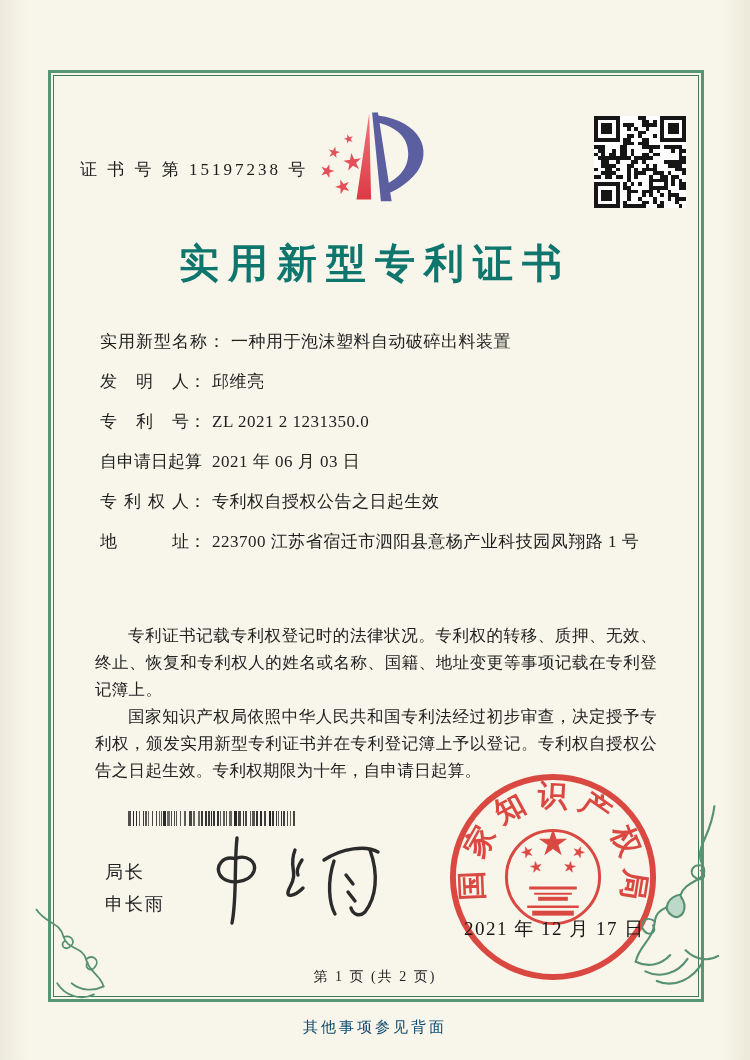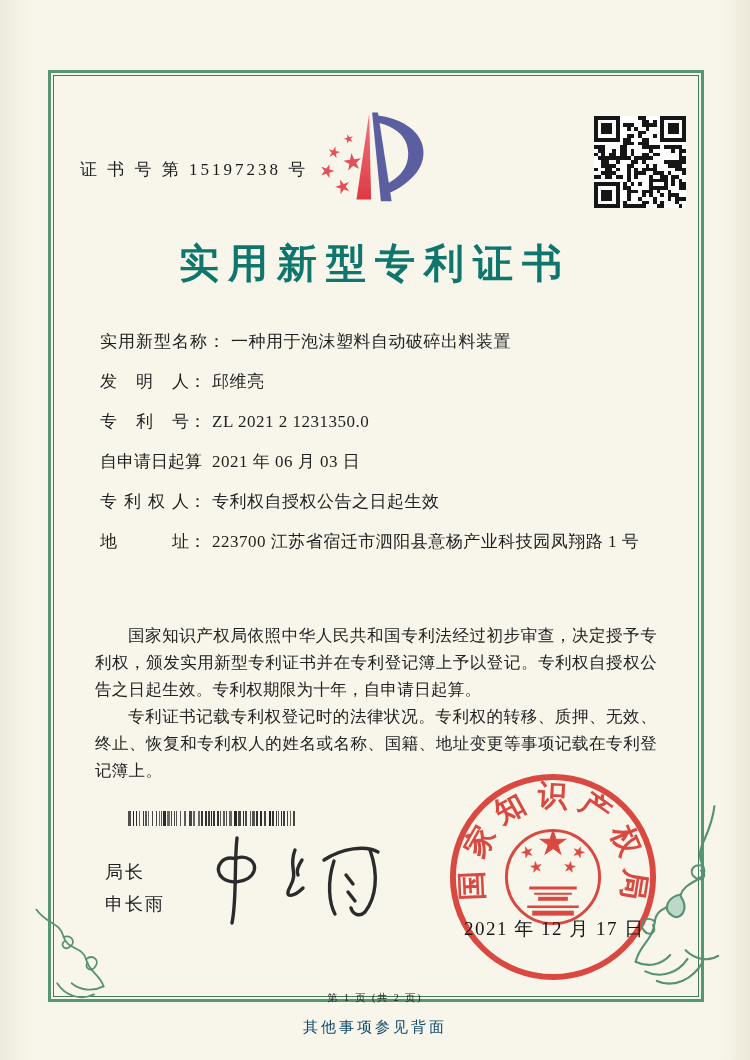--- a/index.html
+++ b/index.html
@@ -25,21 +25,21 @@
   .body-text{position:absolute;left:95px;top:622px;width:562px;font-size:16.5px;
              line-height:27px;text-align:justify;color:#222;}
   .body-text p{margin:0;text-indent:2em;letter-spacing:.3px;}
   .barcode{position:absolute;left:128px;top:811px;width:168px;height:15px;}
   .director{position:absolute;left:105px;top:856px;font-size:18px;line-height:32px;letter-spacing:2px;}
   .signature{position:absolute;left:196px;top:830px;width:210px;height:100px;}
   .seal{position:absolute;left:444px;top:768px;width:218px;height:218px;
         mix-blend-mode:multiply;opacity:.95;}
   .seal-date{position:absolute;left:464px;top:916px;font-size:19px;letter-spacing:1.5px;color:#161616;}
   .page-footer{position:absolute;left:0;top:968px;width:100%;text-align:center;
-               font-size:10px;letter-spacing:2px;margin-top:23px;}
+               font-size:14px;letter-spacing:2px;}
   .back-note{position:absolute;left:0;top:1018px;width:100%;text-align:center;
              font-size:15px;letter-spacing:3px;color:#0c4a6e;}
   .flourish{position:absolute;pointer-events:none;}
   .flourish.br{right:26px;bottom:48px;width:96px;height:210px;}
   .flourish.bl{left:30px;bottom:44px;width:80px;height:120px;transform:scaleX(-1);}
 </style>
 </head>
 <body>
 
 <div class="frame"></div>
@@ -398,22 +398,22 @@
   </div>
   <div class="frow">
     <span class="flabel">专利权人</span><span class="fcolon">：</span><span class="fvalue">专利权自授权公告之日起生效</span>
   </div>
   <div class="frow">
     <span class="flabel">地址</span><span class="fcolon">：</span><span class="fvalue">223700 江苏省宿迁市泗阳县意杨产业科技园凤翔路 1 号</span>
   </div>
 </div>
 
 <div class="body-text">
+  <p>专利证书记载专利权登记时的法律状况。专利权的转移、质押、无效、终止、恢复和专利权人的姓名或名称、国籍、地址变更等事项记载在专利登记簿上。</p>
   <p>国家知识产权局依照中华人民共和国专利法经过初步审查，决定授予专利权，颁发实用新型专利证书并在专利登记簿上予以登记。专利权自授权公告之日起生效。专利权期限为十年，自申请日起算。</p>
-  <p>专利证书记载专利权登记时的法律状况。专利权的转移、质押、无效、终止、恢复和专利权人的姓名或名称、国籍、地址变更等事项记载在专利登记簿上。</p>
 </div>
 
 <div class="barcode" id="barcode"><svg viewBox="0 0 168 15" width="100%" height="100%" preserveAspectRatio="none">
       <rect x="0" y="0" width="3" height="15" fill="#222" opacity="0.7895227194482101"></rect>
       <rect x="5" y="0" width="1" height="15" fill="#222" opacity="0.9896140919717094"></rect>
       <rect x="8" y="0" width="1" height="15" fill="#222" opacity="0.9655195297279953"></rect>
       <rect x="11" y="0" width="1" height="15" fill="#222" opacity="0.6886585533798946"></rect>
       <rect x="15" y="0" width="1" height="15" fill="#222" opacity="0.8951644064137546"></rect>
       <rect x="17" y="0" width="2" height="15" fill="#222" opacity="0.7436470449406873"></rect>
       <rect x="20" y="0" width="1" height="15" fill="#222" opacity="0.6562647148995961"></rect>

